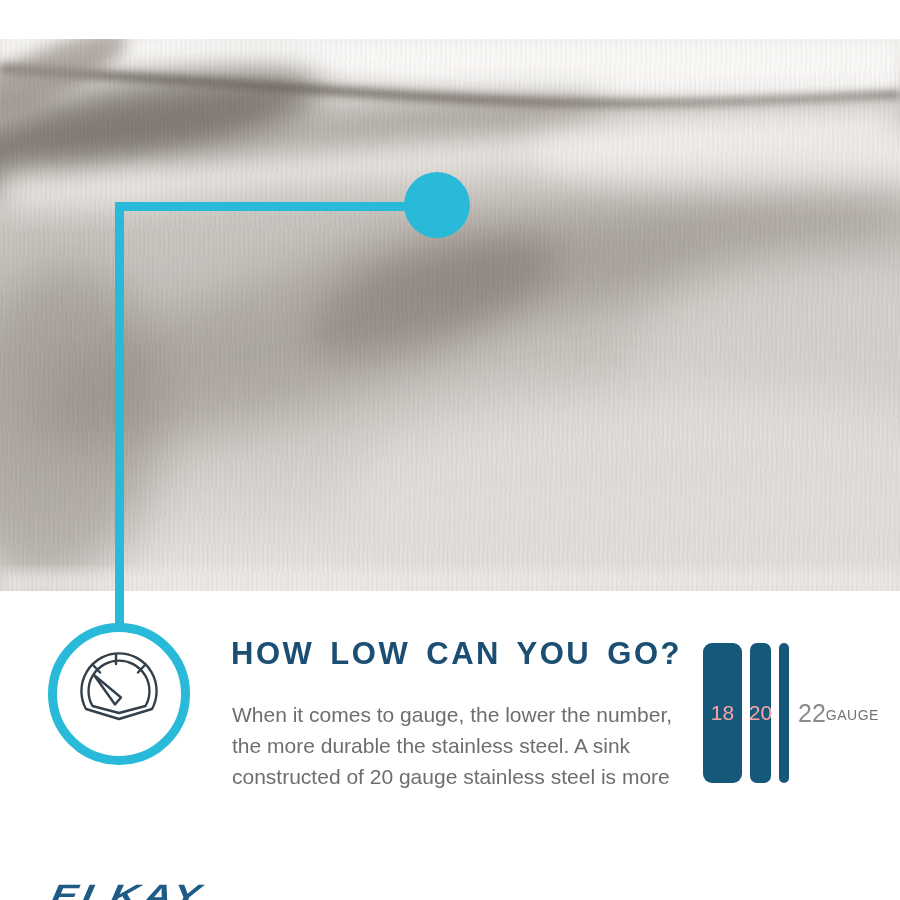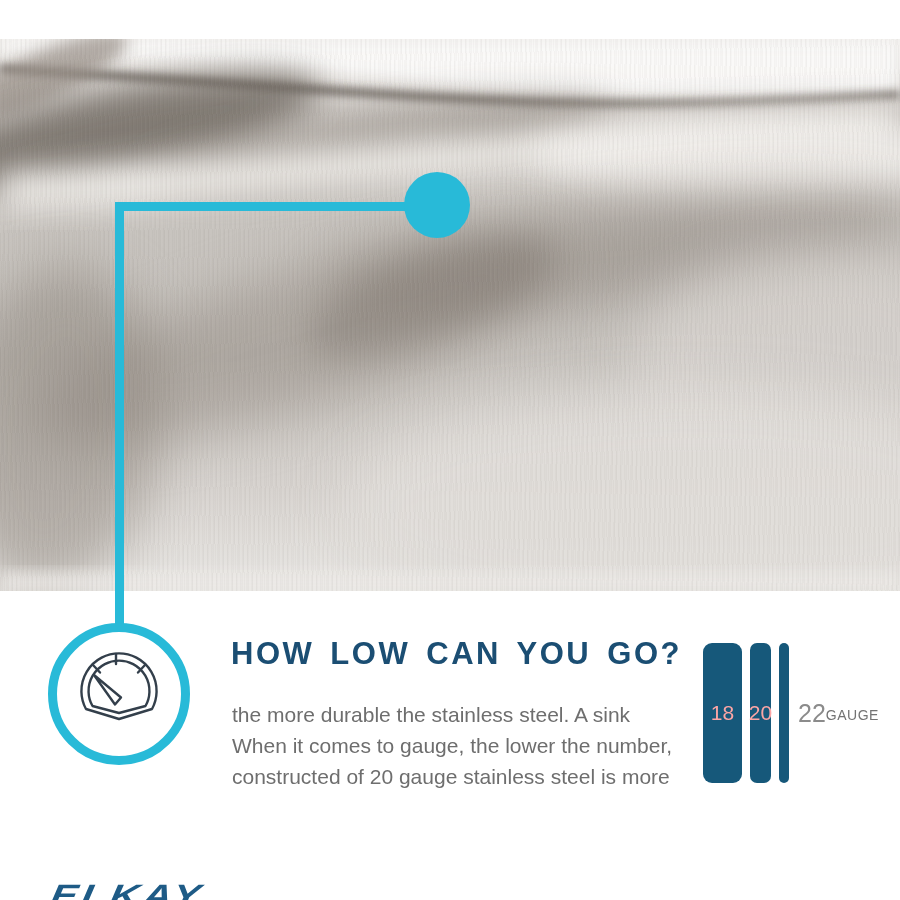--- a/index.html
+++ b/index.html
@@ -117,22 +117,22 @@
         <line x1="74" y1="16" x2="67" y2="23.5"></line>
         <line x1="22" y1="16" x2="29" y2="23.5"></line>
 
         <path d="M23,26 L50,48.5 L44,55.5 Z" fill="#ffffff"></path>
       </g>
     </svg>
   </div>
 
   <div class="headline">HOW LOW CAN YOU GO?</div>
   <div class="para">
+    <div>When it comes to gauge, the lower the number,</div>
     <div>the more durable the stainless steel. A sink</div>
-    <div>When it comes to gauge, the lower the number,</div>
     <div>constructed of 20 gauge stainless steel is more</div>
   </div>
 
   <div class="bars">
     <div class="bar bar-18">
       <span>18</span>
     </div>
     <div class="bar bar-20">
       <span>20</span>
     </div>

